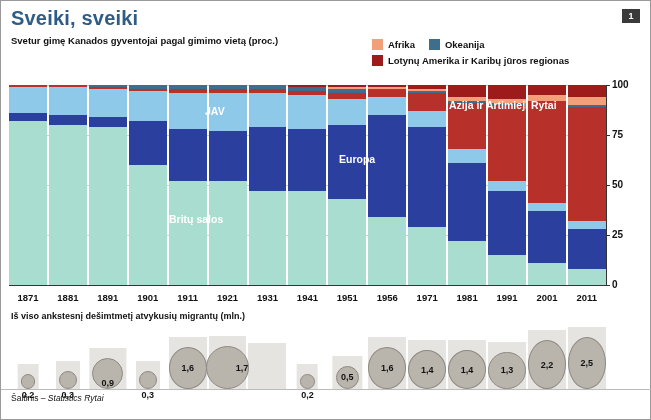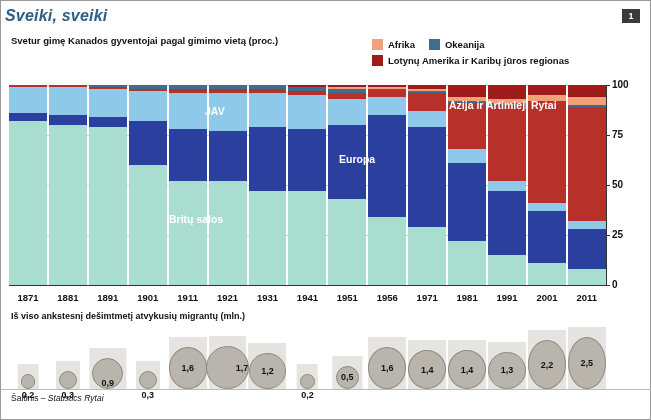--- a/index.html
+++ b/index.html
@@ -12,22 +12,22 @@
     overflow: hidden;
     position: relative;
   }
   #frame {
     position: absolute; left:0; top:0; width:651px; height:420px;
     border: 1px solid #9a9a9a;
   }
 
   
   .title {
-    position:absolute; left:4px; top:6px;
-    font-size:16px; font-weight:bold; font-style:italic;
+    position:absolute; left:10px; top:6px;
+    font-size:20px; font-weight:bold; 
     color:#2d5d86; letter-spacing:0.2px;
   }
   .subtitle {
     position:absolute; left:10px; top:34px;
     font-size:9.5px; font-weight:bold; color:#111;
   }
   .page-badge {
     position:absolute; right:10px; top:8px;
     width:18px; height:14px; background:#3a3a3a; color:#fff;
     font-size:9px; font-weight:bold; text-align:center; line-height:14px;
@@ -362,23 +362,20 @@
         </div>
       </div>
       <div class="bubblecell" style="width: 37.9333px;">
         <div class="colstripe" style="width: 37.9333px; height: 52.8803px;"></div>
         <div class="bubble" style="width: 42.8803px; height: 42.8803px; padding-left: 29px;">
           <span class="bubble-val">1,7</span>
         </div>
       </div>
       <div class="bubblecell" style="width: 37.9333px;">
         <div class="colstripe" style="width: 37.9333px; height: 46.0267px;"></div>
-        <div class="bubble" style="width: 36.0267px; height: 36.0267px;">
-          <span class="bubble-val">1,2</span>
-        </div>
       </div>
       <div class="bubblecell" style="width: 37.9333px;">
         <div class="colstripe" style="width: 20.7078px; height: 24.7078px;"></div>
         <div class="bubble" style="width: 14.7078px; height: 14.7078px;">
           <span class="bubble-val outside" style="bottom: -12px;">0,2</span>
         </div>
       </div>
       <div class="bubblecell" style="width: 37.9333px;">
         <div class="colstripe" style="width: 29.2551px; height: 33.2551px;"></div>
         <div class="bubble" style="width: 23.2551px; height: 23.2551px;">

